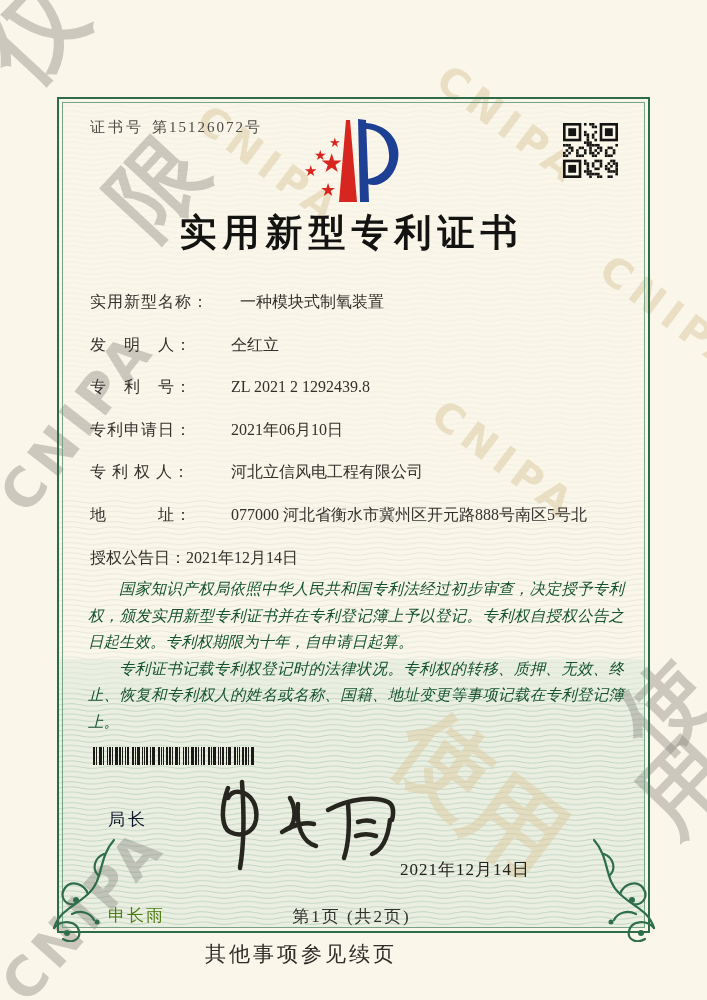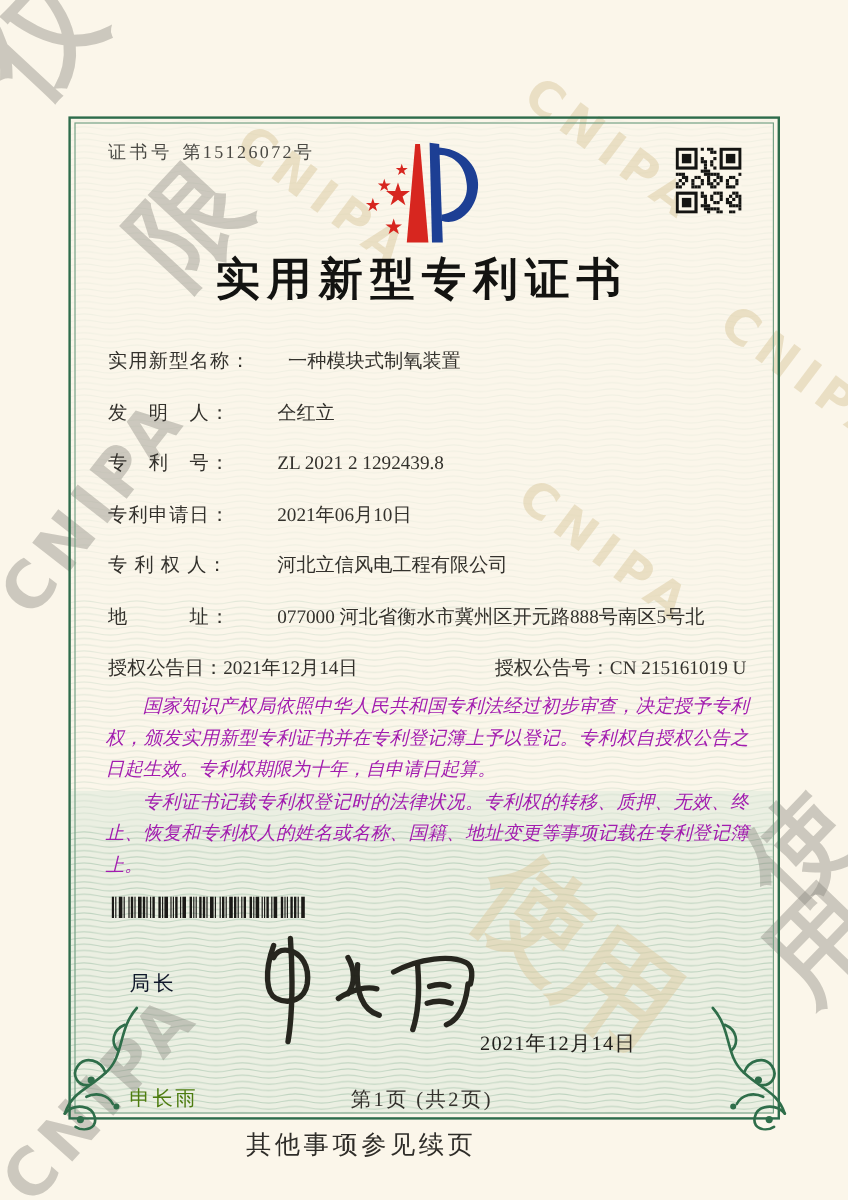--- a/index.html
+++ b/index.html
@@ -31,21 +31,21 @@
 
   
   .fields{position:absolute;left:90px;top:291px;width:532px;z-index:3;font-size:16px;color:#33312c;}
   .frow{height:42.6px;display:flex;align-items:flex-start;line-height:21px;white-space:nowrap;gap:31px;}
   .flabel{display:inline-block;min-width:110px;letter-spacing:1px;}
   .grant{justify-content:space-between;}
   .pair{white-space:nowrap;}
 
   
   .legal{position:absolute;left:88px;top:576px;width:536px;z-index:3;font-size:15.5px;
-         line-height:26.5px;color:#a21caf;font-style:italic;}
+         line-height:26.5px;color:#14532d;font-style:italic;}
   .legal p{margin:0;text-indent:2em;text-align:justify;}
 
   
   .barcode{position:absolute;left:93px;top:747px;z-index:3;}
   .signer-title{position:absolute;left:108px;top:808px;z-index:3;font-size:17px;letter-spacing:3px;color:#0f172a;}
   .signer-name{position:absolute;left:108px;top:858px;z-index:3;font-size:17px;letter-spacing:2px;color:#4d7c0f;margin-top:46px;}
   .signature{position:absolute;left:190px;top:770px;z-index:3;}
   .sign-date{position:absolute;left:400px;top:858px;z-index:3;font-size:17px;letter-spacing:1px;color:#23211d;}
   .page-ind{position:absolute;left:57px;top:905px;width:589px;z-index:3;text-align:center;
             font-size:17px;letter-spacing:2px;color:#33312c;}
@@ -271,21 +271,20 @@
     <div class="frow">
       <span class="flabel">专 利 权 人：</span>
       <span class="fvalue">河北立信风电工程有限公司</span>
     </div>
     <div class="frow">
       <span class="flabel">地　　　址：</span>
       <span class="fvalue">077000 河北省衡水市冀州区开元路888号南区5号北</span>
     </div>
     <div class="frow grant">
       <span class="pair"><span>授权公告日：</span><span>2021年12月14日</span></span>
-      <span class="pair"><span>授权公告号：</span><span>CN 215161019 U</span></span>
     </div>
   </div>
 
   <div class="legal">
     <p>国家知识产权局依照中华人民共和国专利法经过初步审查，决定授予专利权，颁发实用新型专利证书并在专利登记簿上予以登记。专利权自授权公告之日起生效。专利权期限为十年，自申请日起算。</p>
     <p>专利证书记载专利权登记时的法律状况。专利权的转移、质押、无效、终止、恢复和专利权人的姓名或名称、国籍、地址变更等事项记载在专利登记簿上。</p>
   </div>
 
   <svg class="barcode" id="barcode" width="164" height="18">
       <rect x="0" y="0" width="2" height="18" fill="#1b1a17"></rect>

